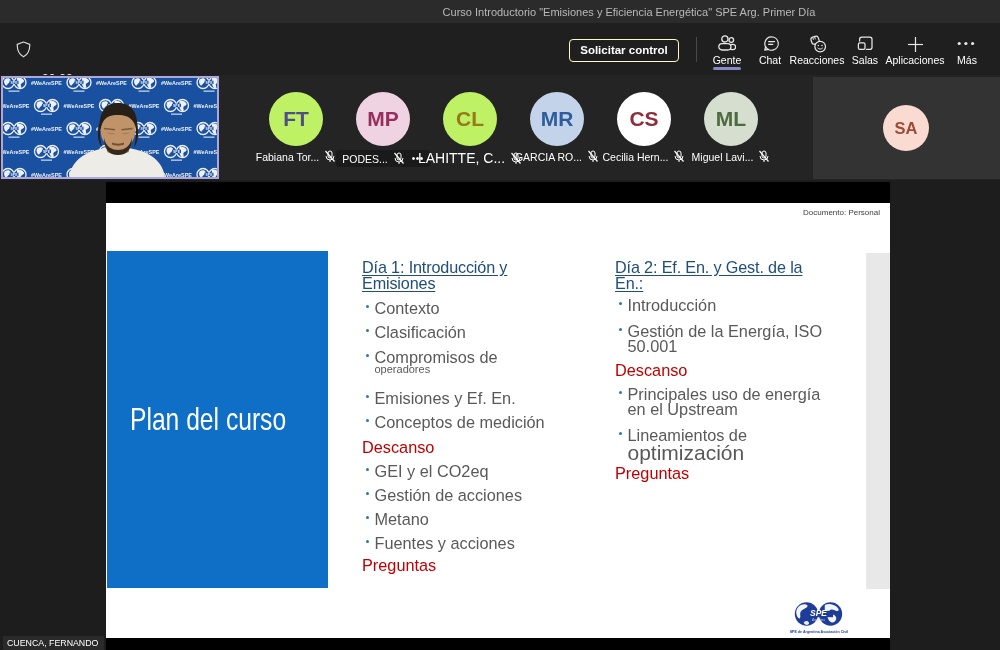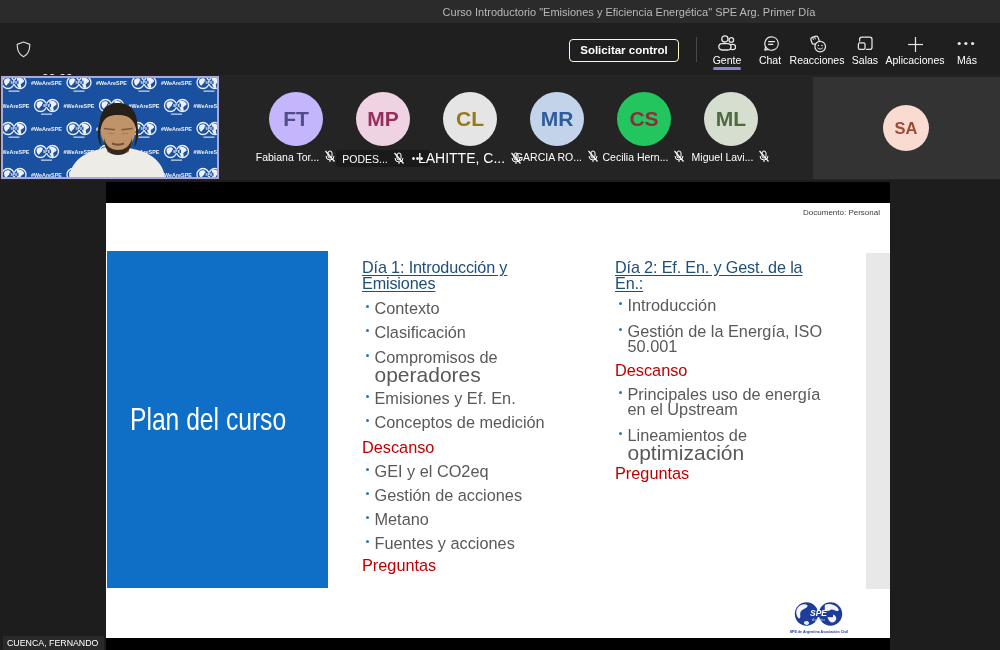--- a/index.html
+++ b/index.html
@@ -398,21 +398,21 @@
         <path d="M109 56.5 C112 58 118 58 121 56.5 L121 58.5 C118 60 112 60 109 58.5 Z" fill="#6e513a"></path>
         </g>
       </g>
     </svg>
   </div>
 
   <div class="abs" style="left:813px;top:77px;width:187px;height:102px;background:#333333;"></div>
   <div class="abs" style="left:883px;top:105px;width:46px;height:46px;border-radius:50%;background:#f9dbd1;color:#9e4a38;font-size:16.5px;font-weight:600;text-align:center;line-height:46px;">SA</div>
 
   <div id="avatars">
-      <div class="abs" style="left:269px;top:92px;width:54px;height:54px;border-radius:50%;background:#c4b5fd;color:#4f4e87;font-size:21px;font-weight:600;text-align:center;line-height:54px;">FT</div>
+      <div class="abs" style="left:269px;top:92px;width:54px;height:54px;border-radius:50%;background:#bef264;color:#4f4e87;font-size:21px;font-weight:600;text-align:center;line-height:54px;">FT</div>
       <div class="abs" style="left:236px;top:150px;width:120px;display:flex;justify-content:center;">
         <div style="display:flex;align-items:center;gap:5px;">
           <span style="color:#fff;font-size:10.5px;white-space:nowrap;">Fabiana Tor...</span>
           <svg width="12" height="13" viewBox="0 0 12 13" style="flex:none">
             <rect x="4" y="1" width="4" height="7" rx="2" fill="none" stroke="#fff" stroke-width="1"></rect>
             <path d="M2 6 a4 4 0 0 0 8 0" fill="none" stroke="#fff" stroke-width="1"></path>
             <line x1="6" y1="10" x2="6" y2="12" stroke="#fff" stroke-width="1"></line>
             <line x1="1.5" y1="1" x2="10.5" y2="11.5" stroke="#fff" stroke-width="1.2"></line>
           </svg>
         </div>
@@ -423,21 +423,21 @@
           <span style="color:#fff;font-size:10.5px;white-space:nowrap;">PODES...</span>
           <svg width="12" height="13" viewBox="0 0 12 13" style="flex:none">
             <rect x="4" y="1" width="4" height="7" rx="2" fill="none" stroke="#fff" stroke-width="1"></rect>
             <path d="M2 6 a4 4 0 0 0 8 0" fill="none" stroke="#fff" stroke-width="1"></path>
             <line x1="6" y1="10" x2="6" y2="12" stroke="#fff" stroke-width="1"></line>
             <line x1="1.5" y1="1" x2="10.5" y2="11.5" stroke="#fff" stroke-width="1.2"></line>
           </svg>
           <span style="color:#fff;font-size:10px;letter-spacing:0.5px;margin-left:2px;">•••</span>
         </div>
       </div>
-      <div class="abs" style="left:443px;top:92px;width:54px;height:54px;border-radius:50%;background:#e5e5e5;color:#97791a;font-size:21px;font-weight:600;text-align:center;line-height:54px;">CL</div>
+      <div class="abs" style="left:443px;top:92px;width:54px;height:54px;border-radius:50%;background:#bef264;color:#97791a;font-size:21px;font-weight:600;text-align:center;line-height:54px;">CL</div>
       <div class="abs" style="left:410px;top:150px;width:120px;display:flex;justify-content:center;">
         <div style="display:flex;align-items:center;gap:5px;">
           <span style="color:#fff;font-size:14px;white-space:nowrap;">LAHITTE, C...</span>
           <svg width="12" height="13" viewBox="0 0 12 13" style="flex:none">
             <rect x="4" y="1" width="4" height="7" rx="2" fill="none" stroke="#fff" stroke-width="1"></rect>
             <path d="M2 6 a4 4 0 0 0 8 0" fill="none" stroke="#fff" stroke-width="1"></path>
             <line x1="6" y1="10" x2="6" y2="12" stroke="#fff" stroke-width="1"></line>
             <line x1="1.5" y1="1" x2="10.5" y2="11.5" stroke="#fff" stroke-width="1.2"></line>
           </svg>
         </div>
@@ -447,21 +447,21 @@
         <div style="display:flex;align-items:center;gap:5px;">
           <span style="color:#fff;font-size:10.5px;white-space:nowrap;">GARCIA RO...</span>
           <svg width="12" height="13" viewBox="0 0 12 13" style="flex:none">
             <rect x="4" y="1" width="4" height="7" rx="2" fill="none" stroke="#fff" stroke-width="1"></rect>
             <path d="M2 6 a4 4 0 0 0 8 0" fill="none" stroke="#fff" stroke-width="1"></path>
             <line x1="6" y1="10" x2="6" y2="12" stroke="#fff" stroke-width="1"></line>
             <line x1="1.5" y1="1" x2="10.5" y2="11.5" stroke="#fff" stroke-width="1.2"></line>
           </svg>
         </div>
       </div>
-      <div class="abs" style="left:617px;top:92px;width:54px;height:54px;border-radius:50%;background:#22c55e;color:#8e2c3c;font-size:21px;font-weight:600;text-align:center;line-height:54px;">CS</div>
+      <div class="abs" style="left:617px;top:92px;width:54px;height:54px;border-radius:50%;background:#ffffff;color:#8e2c3c;font-size:21px;font-weight:600;text-align:center;line-height:54px;">CS</div>
       <div class="abs" style="left:584px;top:150px;width:120px;display:flex;justify-content:center;">
         <div style="display:flex;align-items:center;gap:5px;">
           <span style="color:#fff;font-size:10.5px;white-space:nowrap;">Cecilia Hern...</span>
           <svg width="12" height="13" viewBox="0 0 12 13" style="flex:none">
             <rect x="4" y="1" width="4" height="7" rx="2" fill="none" stroke="#fff" stroke-width="1"></rect>
             <path d="M2 6 a4 4 0 0 0 8 0" fill="none" stroke="#fff" stroke-width="1"></path>
             <line x1="6" y1="10" x2="6" y2="12" stroke="#fff" stroke-width="1"></line>
             <line x1="1.5" y1="1" x2="10.5" y2="11.5" stroke="#fff" stroke-width="1.2"></line>
           </svg>
         </div>
@@ -492,21 +492,21 @@
 
   <div id="col1">
       <div class="abs" style="left:362px;top:258px;color:#1f4e79;font-size:16.2px;letter-spacing:-0.15px;text-decoration:underline;text-underline-offset:2px;white-space:nowrap;">Día 1: Introducción y</div>
       <div class="abs" style="left:362px;top:274px;color:#1f4e79;font-size:16.2px;letter-spacing:-0.15px;text-decoration:underline;text-underline-offset:2px;white-space:nowrap;">Emisiones</div>
       <div class="abs" style="left:365.5px;top:305px;width:3.4px;height:3.4px;border-radius:50%;background:#2e74b5;"></div>
       <div class="abs" style="left:374.5px;top:299px;color:#595959;font-size:16.3px;white-space:nowrap;">Contexto</div>
       <div class="abs" style="left:365.5px;top:329px;width:3.4px;height:3.4px;border-radius:50%;background:#2e74b5;"></div>
       <div class="abs" style="left:374.5px;top:323px;color:#595959;font-size:16.3px;white-space:nowrap;">Clasificación</div>
       <div class="abs" style="left:365.5px;top:354px;width:3.4px;height:3.4px;border-radius:50%;background:#2e74b5;"></div>
       <div class="abs" style="left:374.5px;top:348px;color:#595959;font-size:16.3px;white-space:nowrap;">Compromisos de</div>
-      <div class="abs" style="left:374.5px;top:363px;color:#595959;font-size:21px;white-space:nowrap;">operadores</div>
+      <div class="abs" style="left:374.5px;top:363px;color:#595959;font-size:11px;white-space:nowrap;">operadores</div>
       <div class="abs" style="left:365.5px;top:395px;width:3.4px;height:3.4px;border-radius:50%;background:#2e74b5;"></div>
       <div class="abs" style="left:374.5px;top:389px;color:#595959;font-size:16.3px;white-space:nowrap;">Emisiones y Ef. En.</div>
       <div class="abs" style="left:365.5px;top:419px;width:3.4px;height:3.4px;border-radius:50%;background:#2e74b5;"></div>
       <div class="abs" style="left:374.5px;top:413px;color:#595959;font-size:16.3px;white-space:nowrap;">Conceptos de medición</div>
       <div class="abs" style="left:362px;top:438px;color:#c00000;font-size:16.3px;white-space:nowrap;">Descanso</div>
       <div class="abs" style="left:365.5px;top:468px;width:3.4px;height:3.4px;border-radius:50%;background:#2e74b5;"></div>
       <div class="abs" style="left:374.5px;top:462px;color:#595959;font-size:16.3px;white-space:nowrap;">GEI y el CO2eq</div>
       <div class="abs" style="left:365.5px;top:492px;width:3.4px;height:3.4px;border-radius:50%;background:#2e74b5;"></div>
       <div class="abs" style="left:374.5px;top:486px;color:#595959;font-size:16.3px;white-space:nowrap;">Gestión de acciones</div>
       <div class="abs" style="left:365.5px;top:516px;width:3.4px;height:3.4px;border-radius:50%;background:#2e74b5;"></div>

